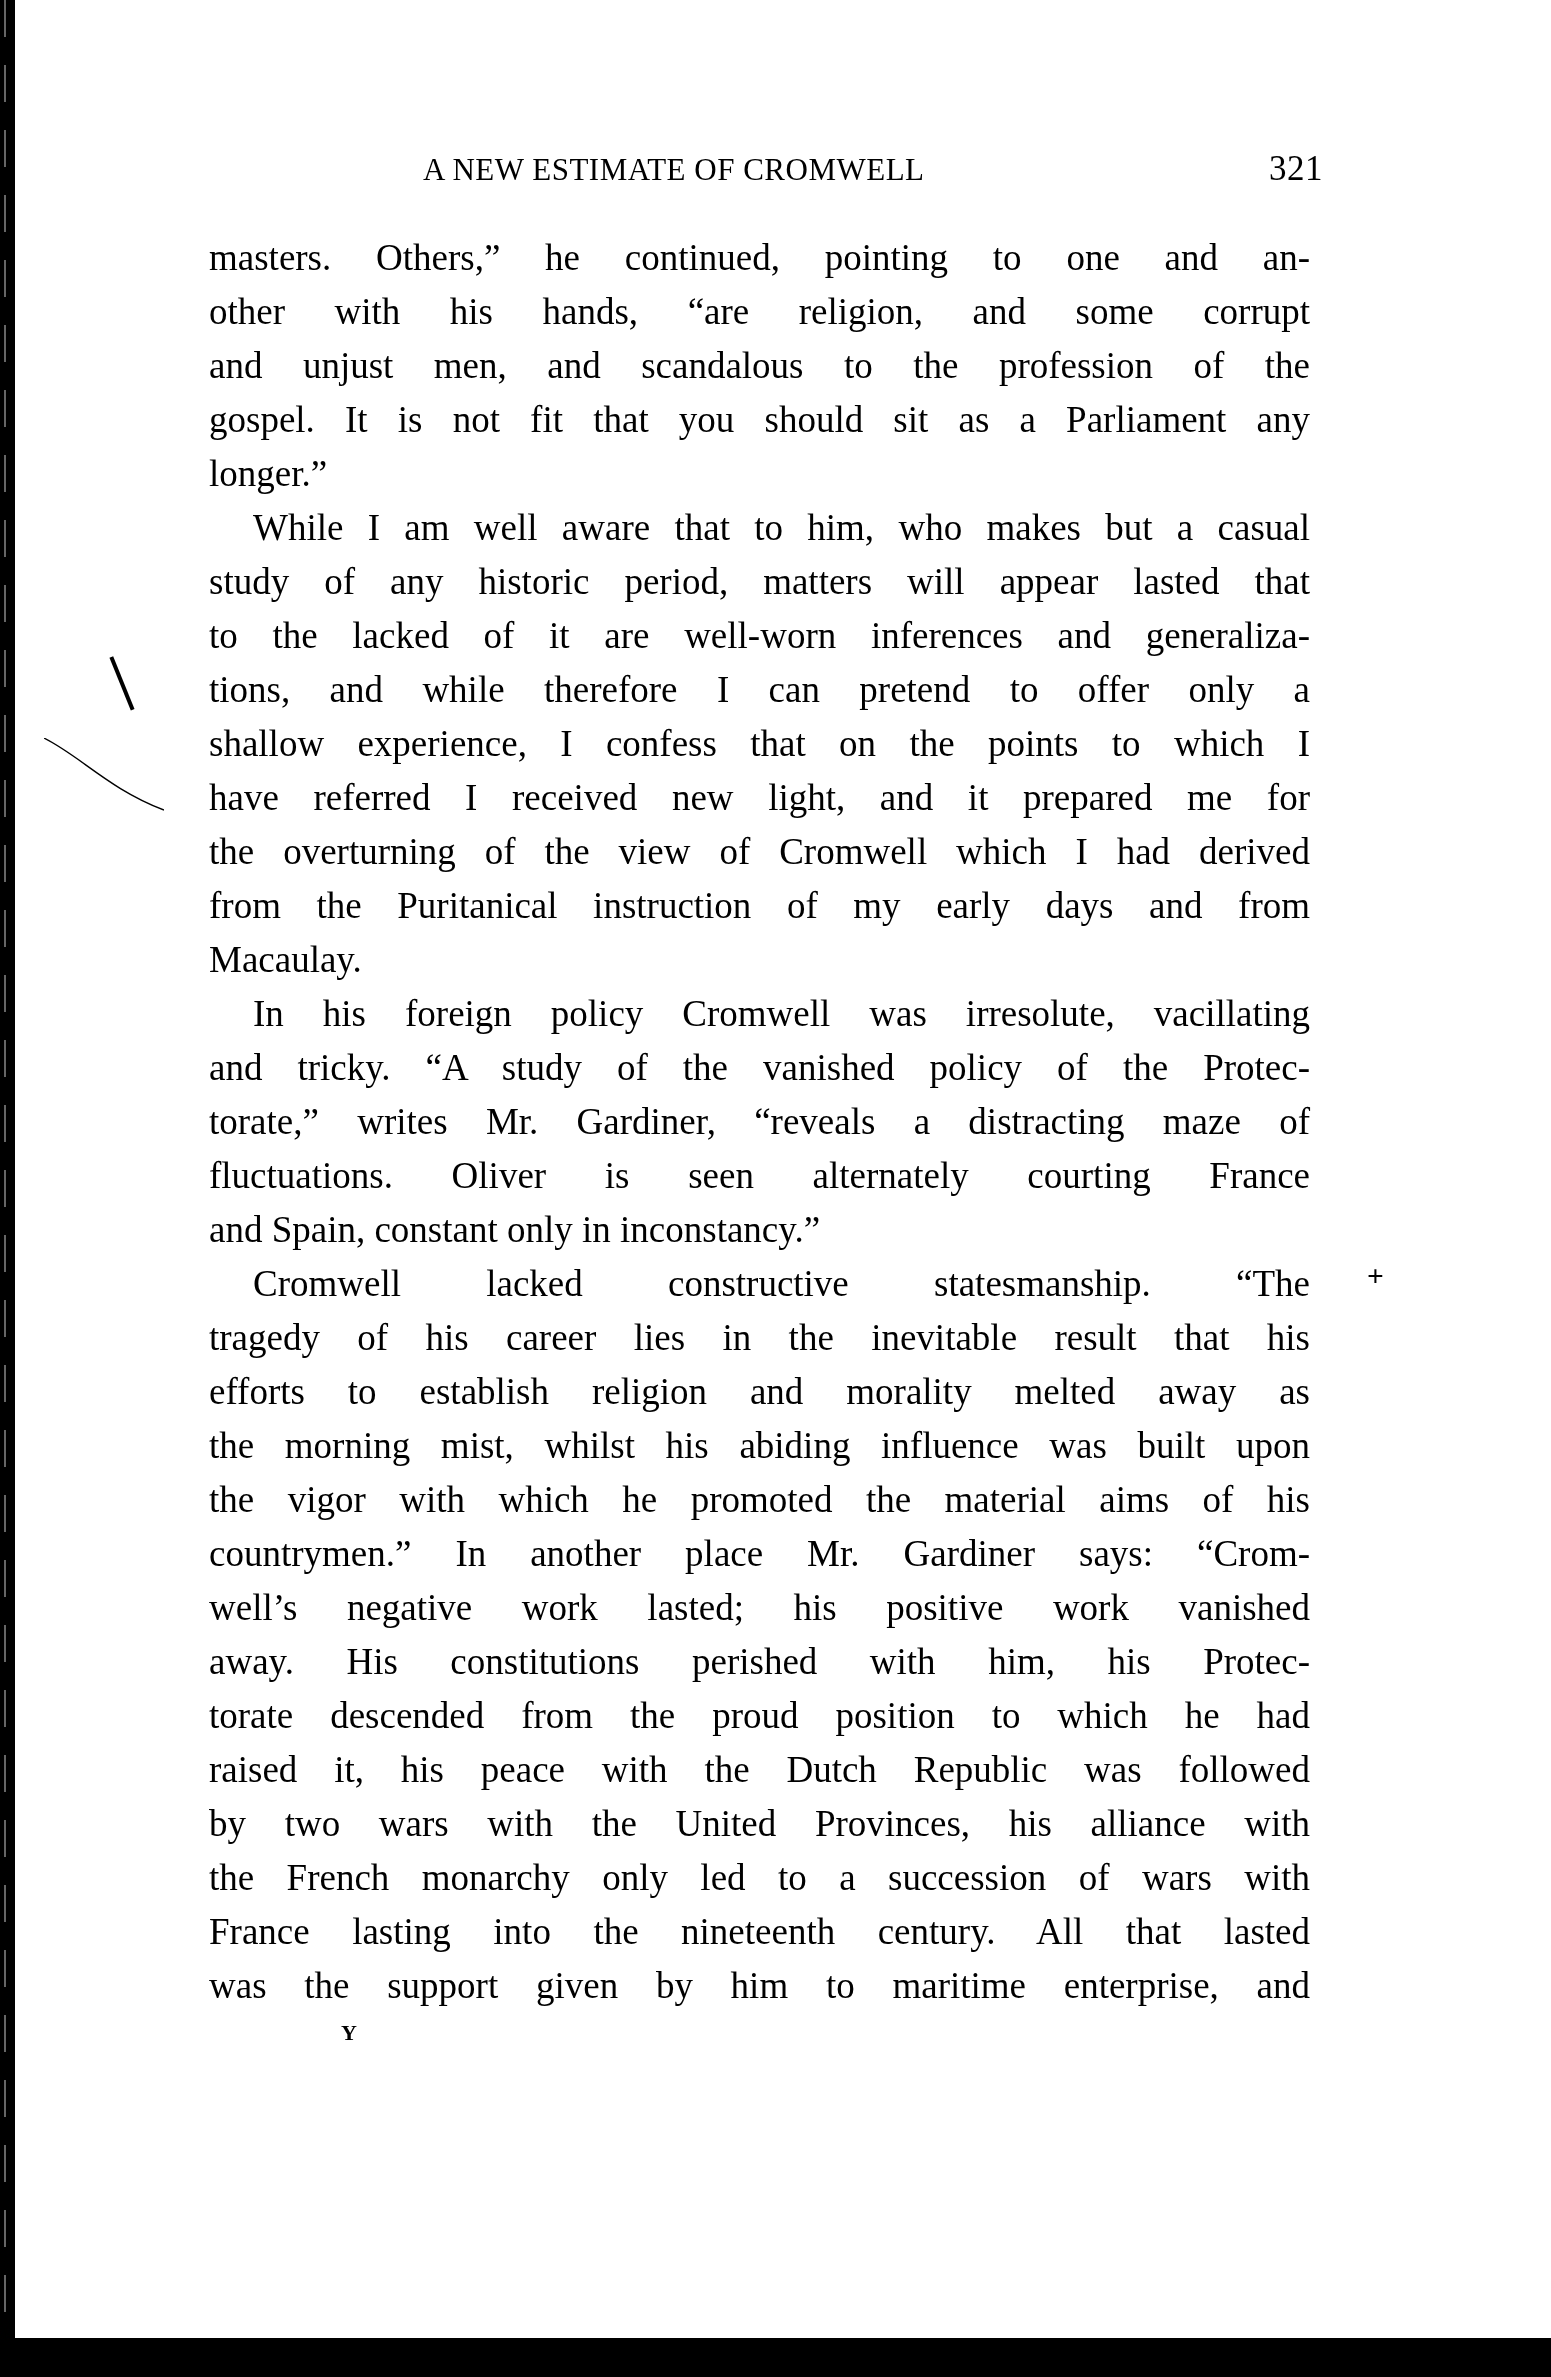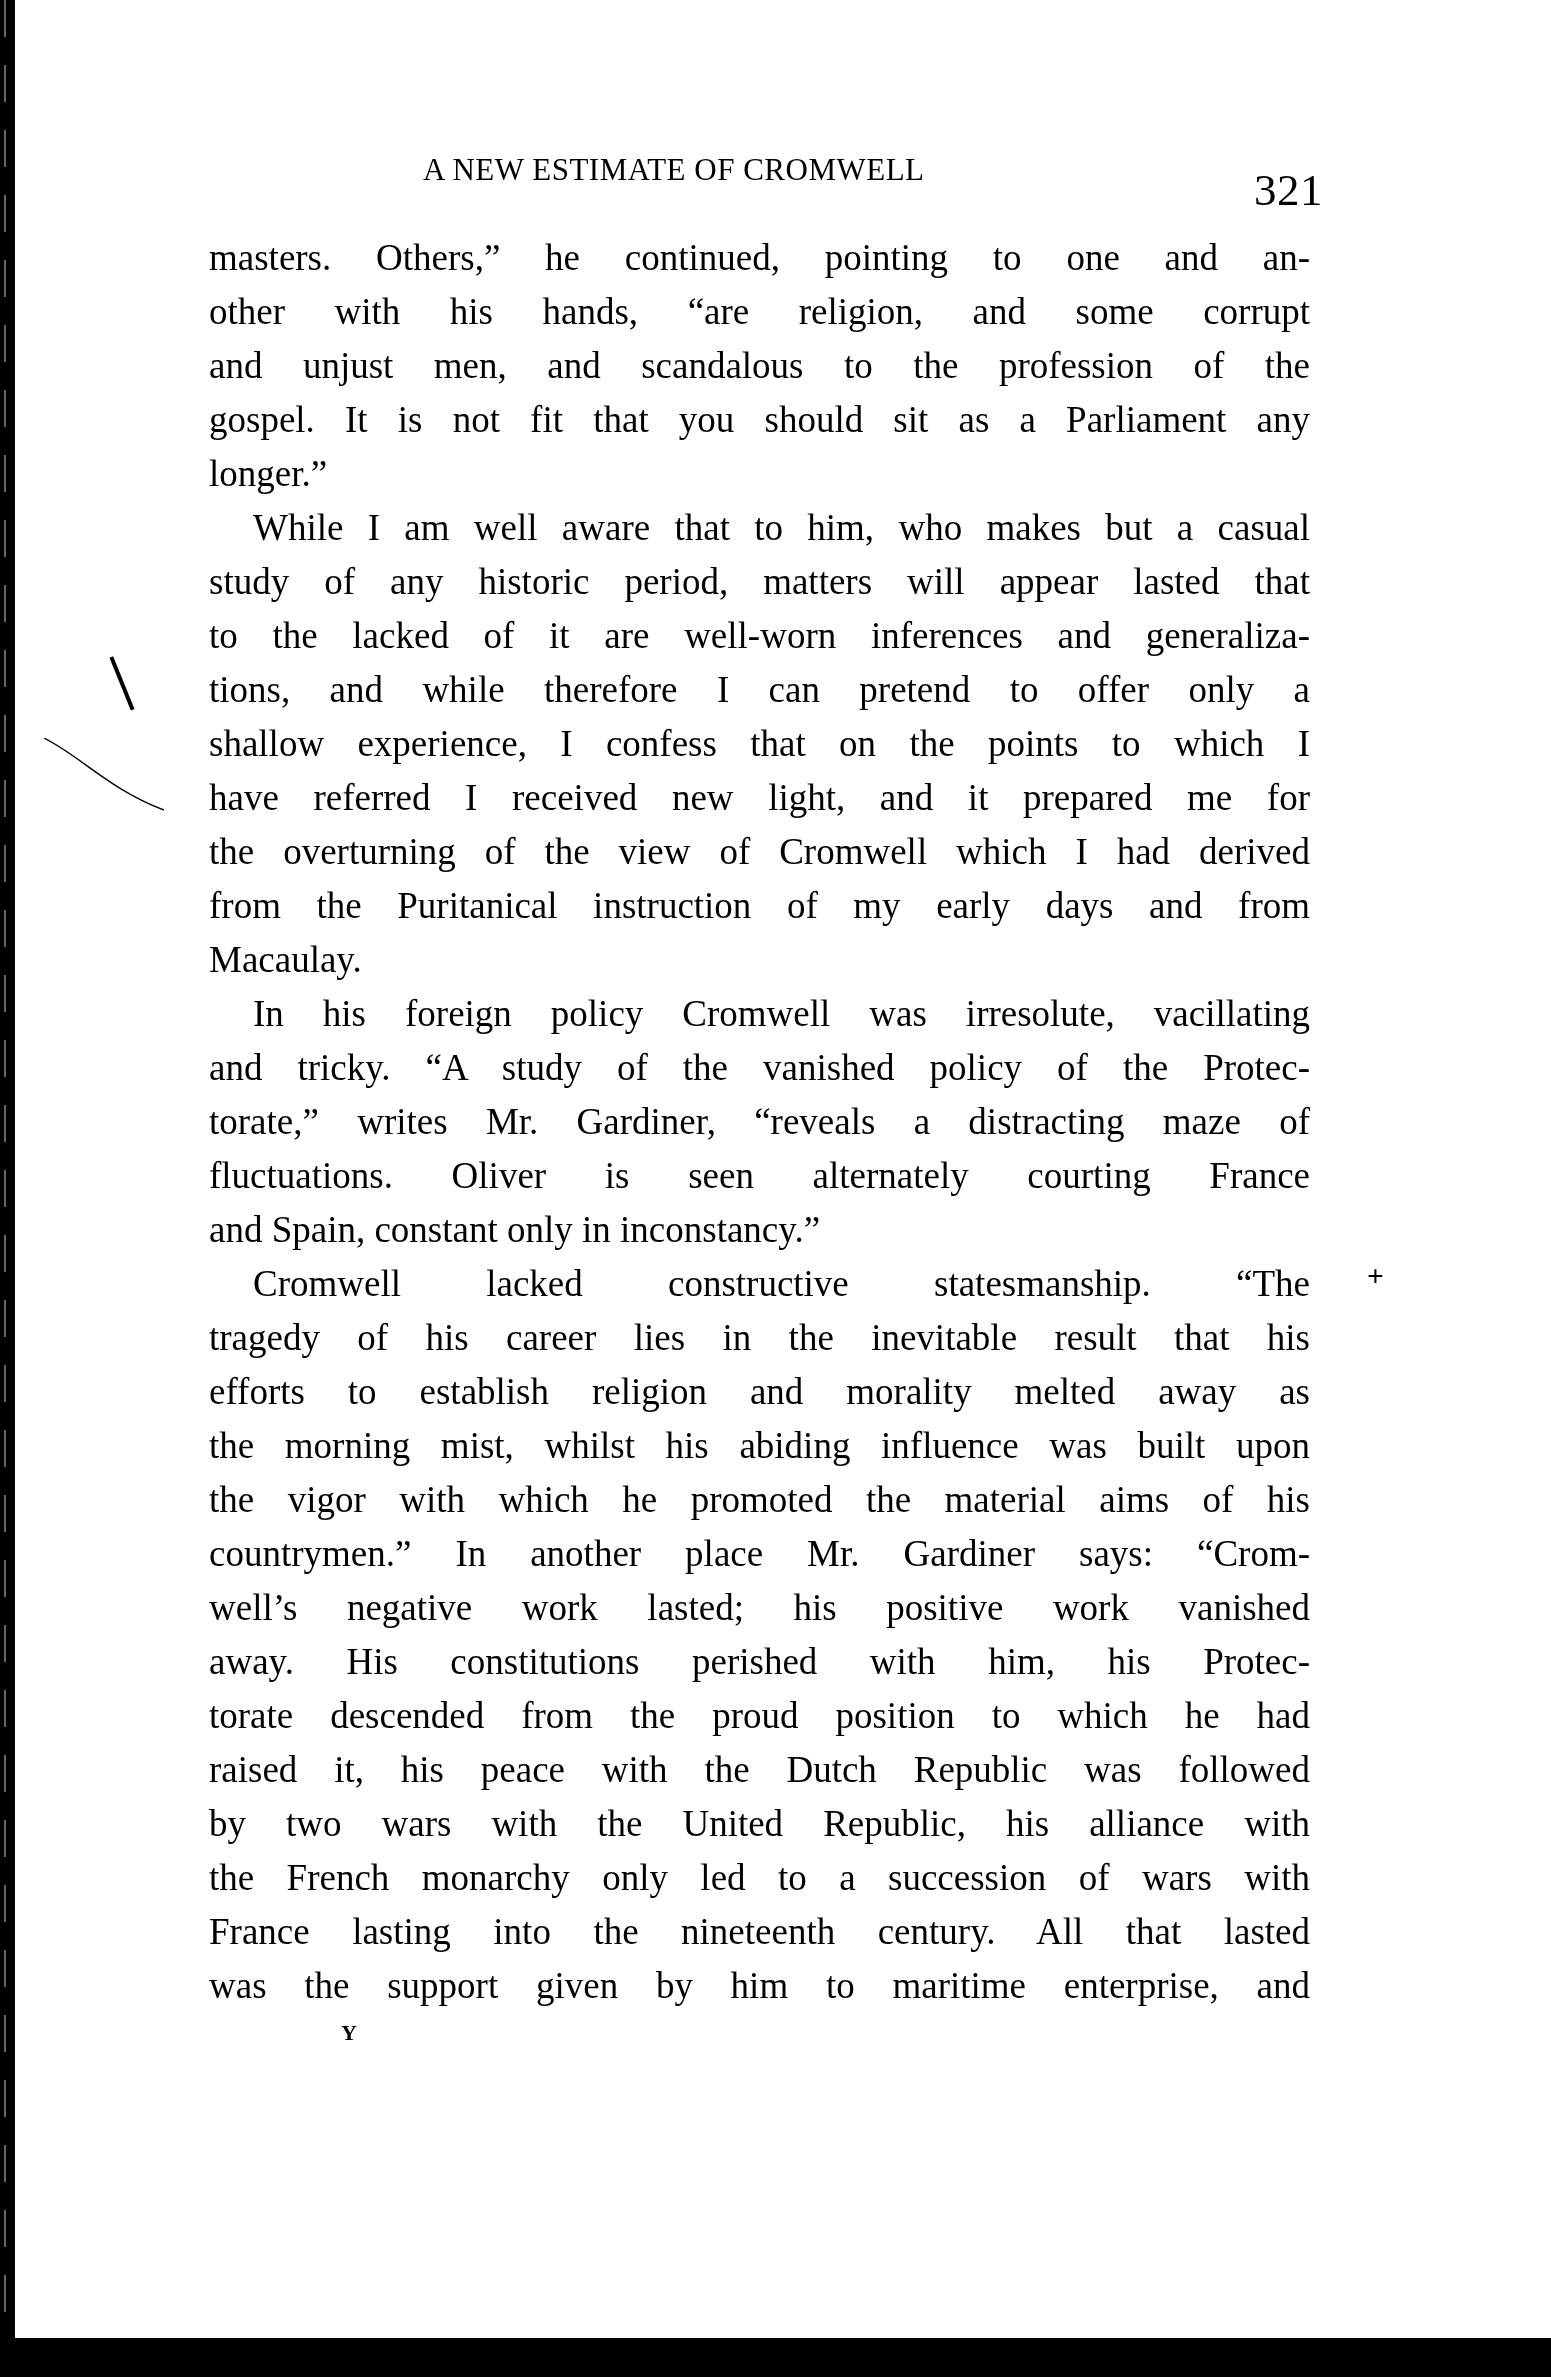--- a/index.html
+++ b/index.html
@@ -2,21 +2,21 @@
 <html style="font-size:14.8px"><head>
   <meta charset="utf-8">
   <style>
     html, body { margin: 0; padding: 0; background: #ffffff; }
     body { width: 1552px; height: 2377px; position: relative; overflow: hidden; font-family: "Liberation Serif", "DejaVu Serif", serif; color: #000; }
     .binding { position: absolute; left: 0; top: 0; width: 14.8px; height: 2377px; background: #000; }
     .binding-inner { position: absolute; left: 3.7px; top: 0; width: 2.8px; height: 2377px; background: repeating-linear-gradient(#fff 0 37px, #000 37px 65px); opacity: 0.4; }
     .bottom-edge { position: absolute; left: 0; bottom: 0; width: 1552px; height: 39px; background: #000; }
     .header { position: absolute; top: 143px; left: 387px; width: 923px; height: 55px; font-size: 31px; letter-spacing: 0.5px; }
     .header .title { position: absolute; left: 36px; top: 9.2px; }
-    .header .pageno { position: absolute; right: -13px; top: 21px; font-size: 45px; }
+    .header .pageno { position: absolute; right: -13px; top: 6px; font-size: 35px; }
     .text { position: absolute; left: 181px; top: 231px; width: 1129px; font-size: 37px; line-height: 54px; text-align: justify; }
     .line { display: block; text-align: justify; text-align-last: justify; height: 54px; white-space: nowrap; margin-left: 28px; }
     .line.last { text-align-last: left; }
     .line.indent { padding-left: 44px; }
     .sig { position: absolute; left: 341px; top: 2020px; font-size: 22px; font-weight: bold; }
     .mark-slash { position: absolute; left: 120px; top: 655px; width: 3.7px; height: 57px; background: #000; transform: rotate(-22deg); }
     .mark-curve { position: absolute; left: 44px; top: 738px; width: 120px; height: 74px; }
     .mark-cross { position: absolute; left: 1367px; top: 1260px; font-size: 29.5px; font-weight: bold; }
   </style>
 </head>
@@ -60,21 +60,21 @@
     <span class="line indent">Cromwell lacked constructive statesmanship. “The</span>
     <span class="line">tragedy of his career lies in the inevitable result that his</span>
     <span class="line">efforts to establish religion and morality melted away as</span>
     <span class="line">the morning mist, whilst his abiding influence was built upon</span>
     <span class="line">the vigor with which he promoted the material aims of his</span>
     <span class="line">countrymen.”  In another place Mr. Gardiner says: “Crom-</span>
     <span class="line">well’s negative work lasted; his positive work vanished</span>
     <span class="line">away.  His constitutions perished with him, his Protec-</span>
     <span class="line">torate descended from the proud position to which he had</span>
     <span class="line">raised it, his peace with the Dutch Republic was followed</span>
-    <span class="line">by two wars with the United Republic, his alliance with</span>
+    <span class="line">by two wars with the United Provinces, his alliance with</span>
     <span class="line">the French monarchy only led to a succession of wars with</span>
     <span class="line">France lasting into the nineteenth century.  All that lasted</span>
     <span class="line">was the support given by him to maritime enterprise, and</span>
   </div>
 
 <div class="sig">Y</div>
 
 <div class="bottom-edge"></div>
 
 

